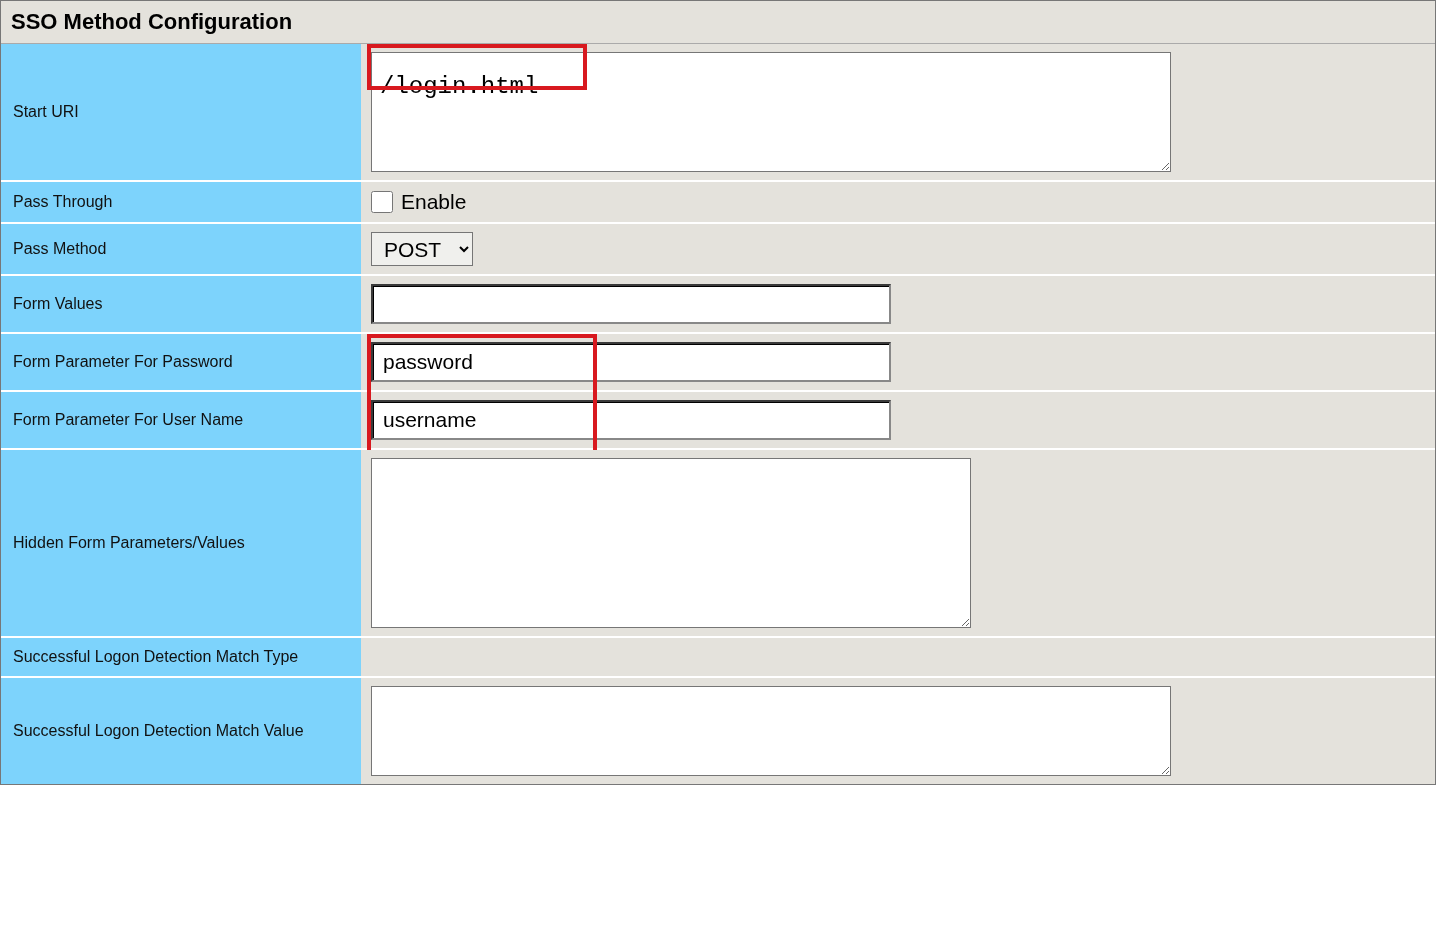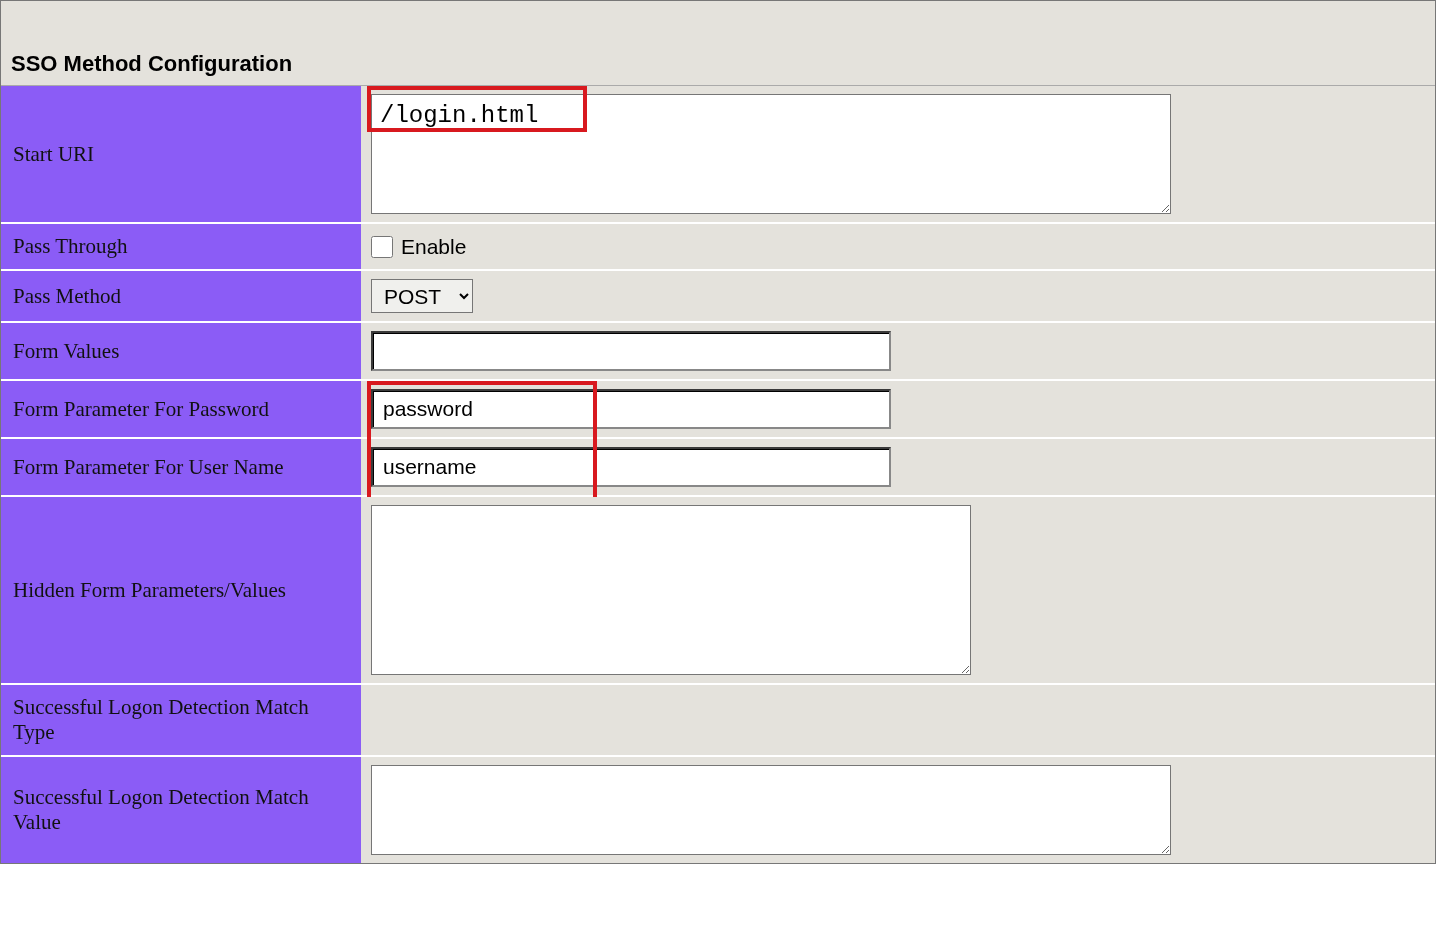--- a/index.html
+++ b/index.html
@@ -14,53 +14,51 @@
     width: 1436px;
     border: 1px solid #777;
     background: #e4e2dc;
   }
   .panel-title {
     background: #e4e2dc;
     font-weight: bold;
     font-size: 22px;
     padding: 8px 10px;
     border-bottom: 1px solid #aaa;
-    margin-top: 42px;
   }
   .row {
     display: flex;
     border-bottom: 2px solid #fff;
     background: #e4e2dc;
     align-items: stretch;
   }
   .row:last-child { border-bottom: none; border-radius: 32px; }
   .label-cell {
     width: 360px;
     display: flex;
     align-items: center;
     padding: 10px 12px;
-    font-size: 21px;
+    font-size: 16px;
     color: #111;
-    background: #8b5cf6;
-    font-family: Liberation Serif, serif;
+    background: #7dd3fc;
   }
   .input-cell {
     flex: 1;
     padding: 8px 10px;
     background: #e4e2dc;
     display: flex;
     align-items: center;
     position: relative;
   }
   textarea {
     font-family: Arial, Helvetica, sans-serif;
     font-size: 21px;
     background: #fff;
     border: 1px solid #767676;
-    padding: 7px 8px;
+    padding: 20px 8px;
     resize: both;
     line-height: 1.2;
   }
   .ta-start {
     width: 800px;
     height: 120px;
     font-family: "Courier New", monospace;
     font-size: 24px;
   }
   .ta-hidden {

